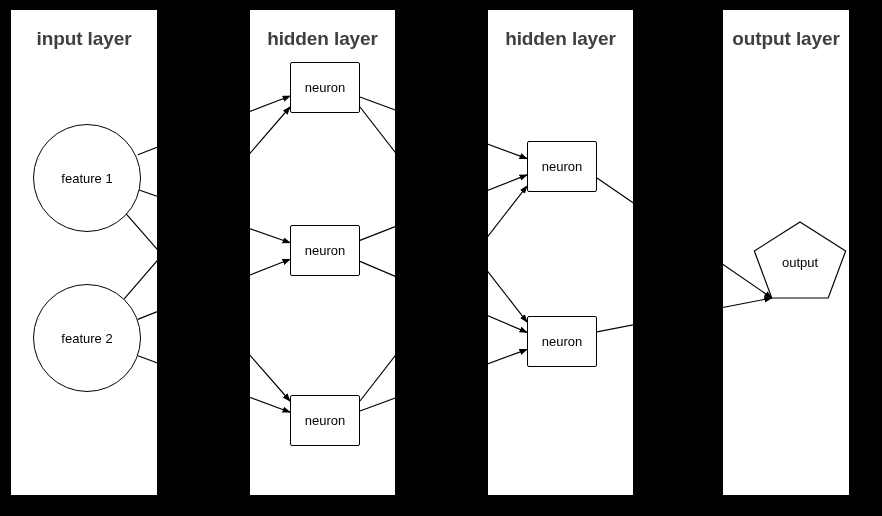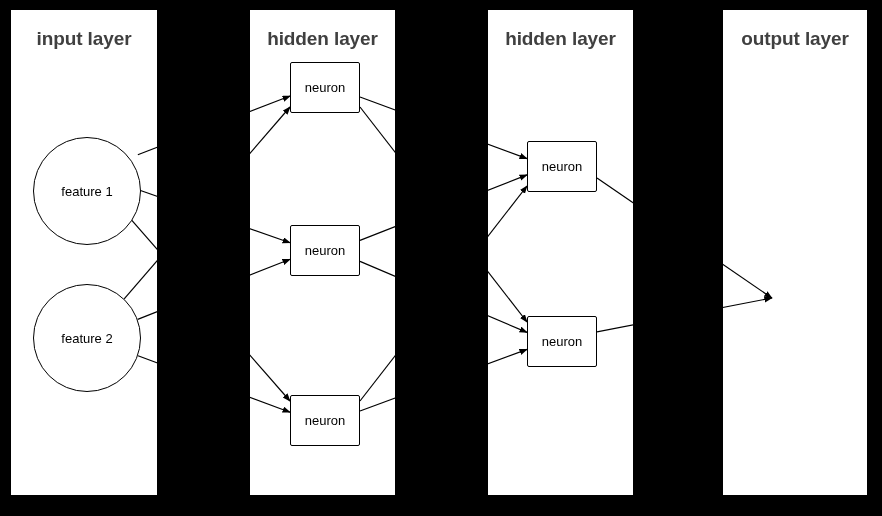--- a/index.html
+++ b/index.html
@@ -79,21 +79,21 @@
 
   <div class="panel" style="left: 11px; top: 10px; width: 146px; height: 485px; background: rgb(255, 255, 255);">
     <div class="panel-title">input layer</div>
   </div>
   <div class="panel" style="left: 250px; top: 10px; width: 145px; height: 485px; background: rgb(255, 255, 255);">
     <div class="panel-title">hidden layer</div>
   </div>
   <div class="panel" style="left: 488px; top: 10px; width: 145px; height: 485px; background: rgb(255, 255, 255);">
     <div class="panel-title">hidden layer</div>
   </div>
-  <div class="panel" style="left: 723px; top: 10px; width: 144px; height: 485px; background: rgb(255, 255, 255);">
+  <div class="panel" style="left: 723px; top: 10px; width: 126px; height: 485px; background: rgb(255, 255, 255);">
     <div class="panel-title">output layer</div>
   </div>
 
   <svg id="edges" viewBox="0 0 882 516">
     <defs>
       <marker id="arrowhead" markerWidth="7" markerHeight="7" refX="6.2" refY="2.6" orient="auto" markerUnits="strokeWidth">
         <path d="M0,0 L7,2.6 L0,5.2 z" fill="#000000"></path>
       </marker>
     </defs>
     <g id="edge-group" stroke="#000000" stroke-width="1.2" fill="none">
@@ -107,21 +107,21 @@
         <line x1="360.00" y1="107.00" x2="527.00" y2="322.00" marker-end="url(#arrowhead)"></line>
         <line x1="360.00" y1="240.42" x2="527.00" y2="174.90" marker-end="url(#arrowhead)"></line>
         <line x1="360.00" y1="261.42" x2="527.00" y2="332.40" marker-end="url(#arrowhead)"></line>
         <line x1="360.00" y1="401.00" x2="527.00" y2="186.00" marker-end="url(#arrowhead)"></line>
         <line x1="360.00" y1="411.02" x2="527.00" y2="349.40" marker-end="url(#arrowhead)"></line>
         <line x1="597.00" y1="177.96" x2="771.79" y2="297.98" marker-end="url(#arrowhead)"></line>
         <line x1="597.00" y1="331.96" x2="771.79" y2="297.98" marker-end="url(#arrowhead)"></line>
       </g>
   </svg>
 
-  <div class="node circle" style="left: 33px; top: 137px; width: 108px; height: 108px;">
+  <div class="node circle" style="left: 33px; top: 124px; width: 108px; height: 108px;">
     <span>feature 1</span>
   </div>
   <div class="node circle" style="left: 33px; top: 284px; width: 108px; height: 108px; justify-content: center;">
     <span>feature 2</span>
   </div>
 
   <div class="node rect" style="left: 290px; top: 62px; width: 70px; height: 51px;">
     <span>neuron</span>
   </div>
   <div class="node rect" style="left: 290px; top: 225px; width: 70px; height: 51px;">
@@ -131,14 +131,20 @@
     <span>neuron</span>
   </div>
 
   <div class="node rect" style="left: 527px; top: 141px; width: 70px; height: 51px;">
     <span>neuron</span>
   </div>
   <div class="node rect" style="left: 527px; top: 316px; width: 70px; height: 51px;">
     <span>neuron</span>
   </div>
 
+  <div class="node pentagon" style="left: 751px; top: 219px; width: 98px; height: 86px;">
+    <svg class="pentagon-svg" width="98" height="86" viewBox="0 0 98 86">
+        <polygon points="49.00,3.00 94.65,32.02 77.21,78.98 20.79,78.98 3.35,32.02" fill="#ffffff" stroke="#000000" stroke-width="1.2"></polygon>
+      </svg>
+    <span class="pentagon-label">output</span>
+  </div>
 
 </div>
 
 </body></html>

